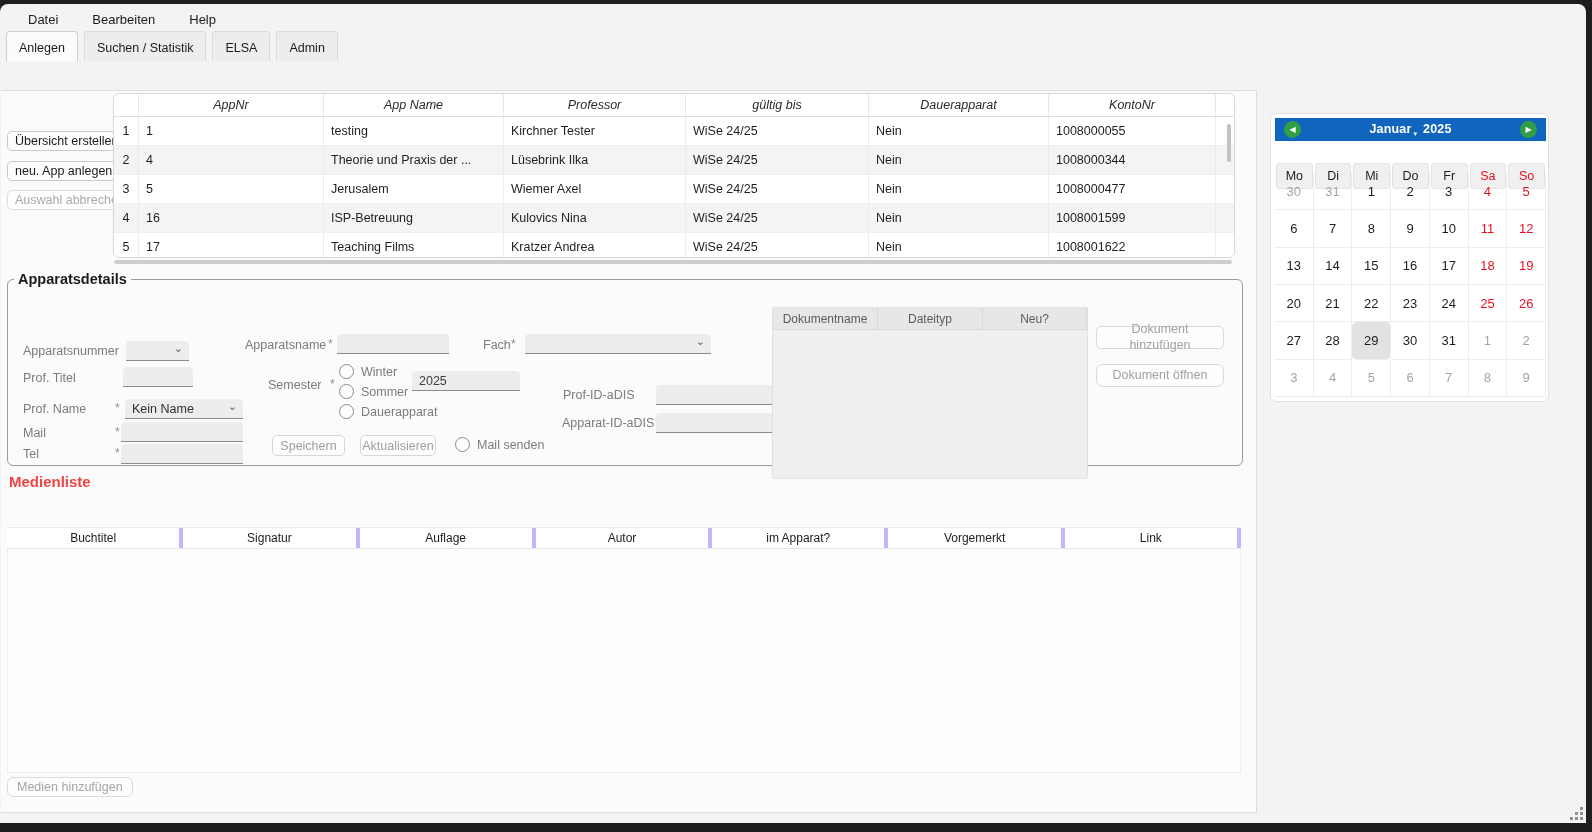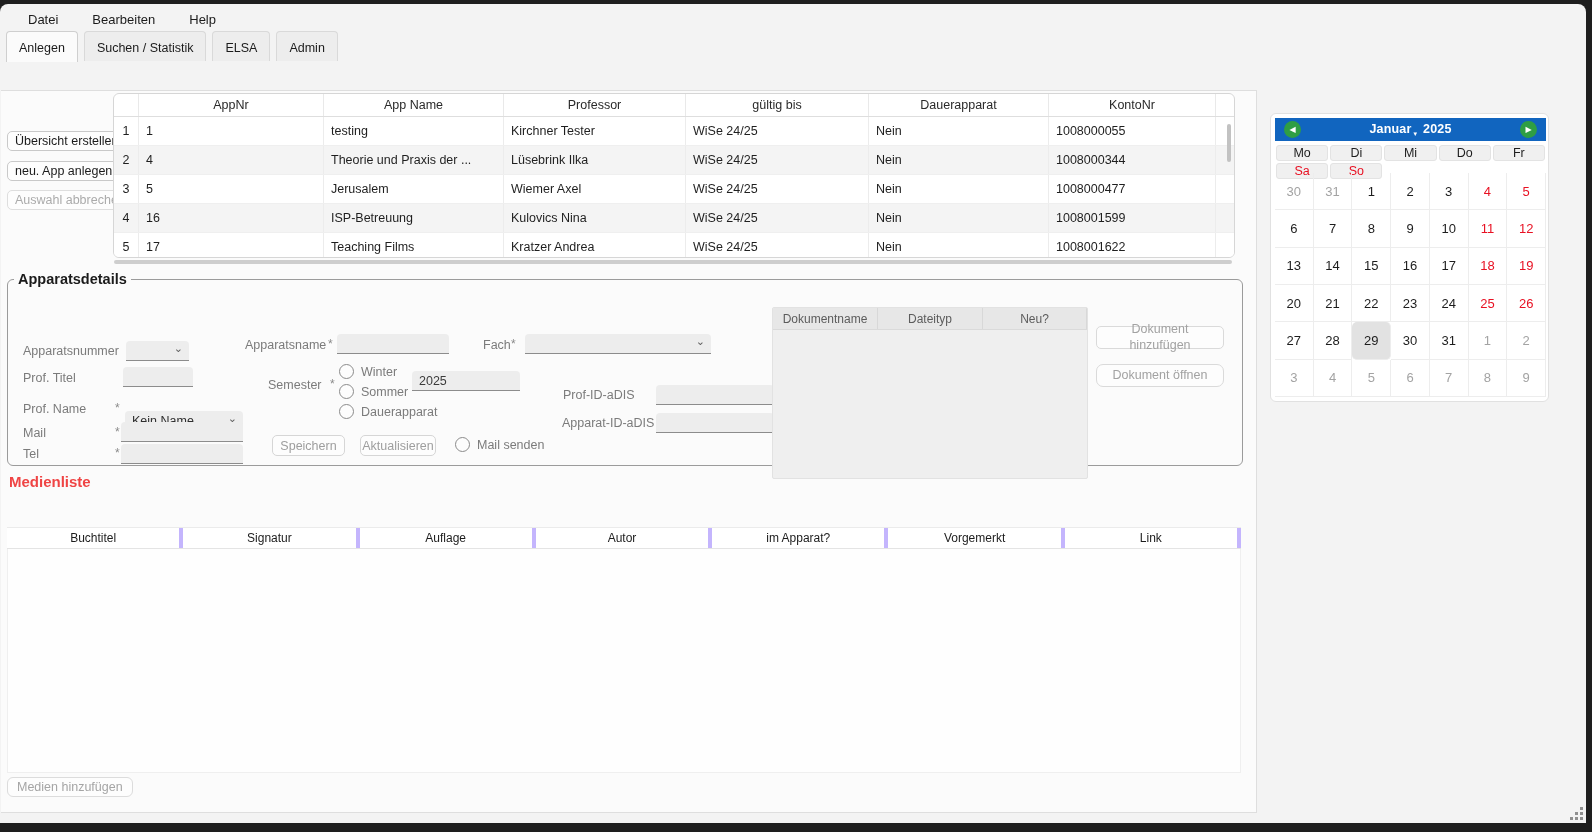--- a/index.html
+++ b/index.html
@@ -38,21 +38,21 @@
 
   
   .side-btn { position:absolute; left:6px; height:20px; font-size:12.5px; padding:2px 7px;
               background:#fdfdfd; border:1px solid #c9c9c9; border-radius:5px; color:#1b1b1b; white-space:nowrap; }
   .side-btn.disabled { color:#ababab; border-color:#dedede; }
 
   
   .apps-table { position:absolute; left:112px; top:2px; width:1122px; height:165px;
                 background:#fff; border:1px solid #d6d6d6; border-radius:6px; overflow:hidden; }
   .t-head, .t-row { display:grid; grid-template-columns:25px 185px 180px 182px 183px 180px 167px; }
-  .t-head { height:23px; border-bottom:1px solid #dedede; }
+  .t-head { height:23px; border-bottom:1px solid #dedede;font-style:italic; }
   .t-hcell { font-size:12.5px; color:#2a2a2a; display:flex; align-items:center; justify-content:center;
              border-right:1px solid #e9e9e9; }
   .t-row { height:29px; border-bottom:1px solid #efefef; background:#fff; }
   .t-row.alt { background:#f4f4f4; }
   .t-cell { font-size:12.5px; color:#1f1f1f; display:flex; align-items:center; padding-left:7px;
             border-right:1px solid #ececec; overflow:hidden; white-space:nowrap; }
   .vscroll { position:absolute; right:3px; top:30px; width:4px; height:38px; background:#c2c2c2; border-radius:2px; }
   .hscroll { position:absolute; left:113px; top:169px; width:1118px; height:4px; background:#cecece; border-radius:2px; }
 
   
@@ -99,22 +99,22 @@
   .calendar { position:absolute; left:1270px; top:109px; width:279px; height:289px;
               background:#fff; border:1px solid #e1e1e1; border-radius:6px; z-index:2; }
   .cal-header { position:absolute; left:4px; top:4px; width:271px; height:23px; background:#1165bf;
                 display:flex; align-items:center; justify-content:center; }
   .cal-title { color:#fff; font-size:12.5px; font-weight:bold; letter-spacing:.2px; }
   .cal-title .caret { font-size:7px; vertical-align:-3px; margin:0 2px; }
   .cal-nav { position:absolute; top:3px; width:17px; height:17px; border-radius:50%; background:#2f9e44;
              display:flex; align-items:center; justify-content:center; color:#fff; font-size:8px; }
   .cal-nav.prev { left:9px; }
   .cal-nav.next { right:9px; }
-  .cal-dhrow { position:absolute; left:4px; top:30px; width:271px; height:28px; display:grid;
-               grid-template-columns:repeat(5,1fr); }
+  .cal-dhrow { position:absolute; left:4px; top:48px; width:271px; height:28px; display:grid;
+               grid-template-columns:repeat(7,1fr); }
   .cal-dh { background:#f0f0f0; border:1px solid #e3e3e3; margin:1px; border-radius:3px;
             display:flex; align-items:center; justify-content:center; font-size:12.5px; color:#1d1d1d; }
   .cal-dh.we { color:#e81123; }
   .cal-grid { position:absolute; left:4px; top:59px; width:271px; height:224px; display:grid;
               grid-template-columns:repeat(7,1fr); grid-template-rows:repeat(6,1fr); }
   .cal-cell { border-right:1px solid #ededed; border-bottom:1px solid #ededed;
               display:flex; align-items:center; justify-content:center; font-size:13px; color:#1d1d1d; }
   .cal-cell.we { color:#e81123; }
   .cal-cell.out { color:#a3a3a3; }
   .cal-cell.sel { background:#e2e2e2; border-radius:5px; }
@@ -215,21 +215,21 @@
       <span class="lbl" style="left:15px;top:57px;">Apparatsnummer</span>
       <div class="combo" style="left:118px;top:54px;width:63px;">
           <span class="chev">⌄</span>
         </div>
 
       <span class="lbl" style="left:15px;top:84px;">Prof. Titel</span>
       <div class="field" style="left:115px;top:80px;width:70px;"></div>
 
       <span class="lbl" style="left:15px;top:115px;">Prof. Name</span>
       <span class="star" style="left:107px;top:114px;">*</span>
-      <div class="combo" style="left:117px;top:124px;width:118px;">
+      <div class="combo" style="left:117px;top:112px;width:118px;">
           <span>Kein Name</span>
           <span class="chev">⌄</span>
         </div>
 
       <span class="lbl" style="left:15px;top:139px;">Mail</span>
       <span class="star" style="left:107px;top:138px;">*</span>
       <div class="field" style="left:113px;top:135px;width:122px;"></div>
 
       <span class="lbl" style="left:15px;top:160px;">Tel</span>
       <span class="star" style="left:107px;top:159px;">*</span>

